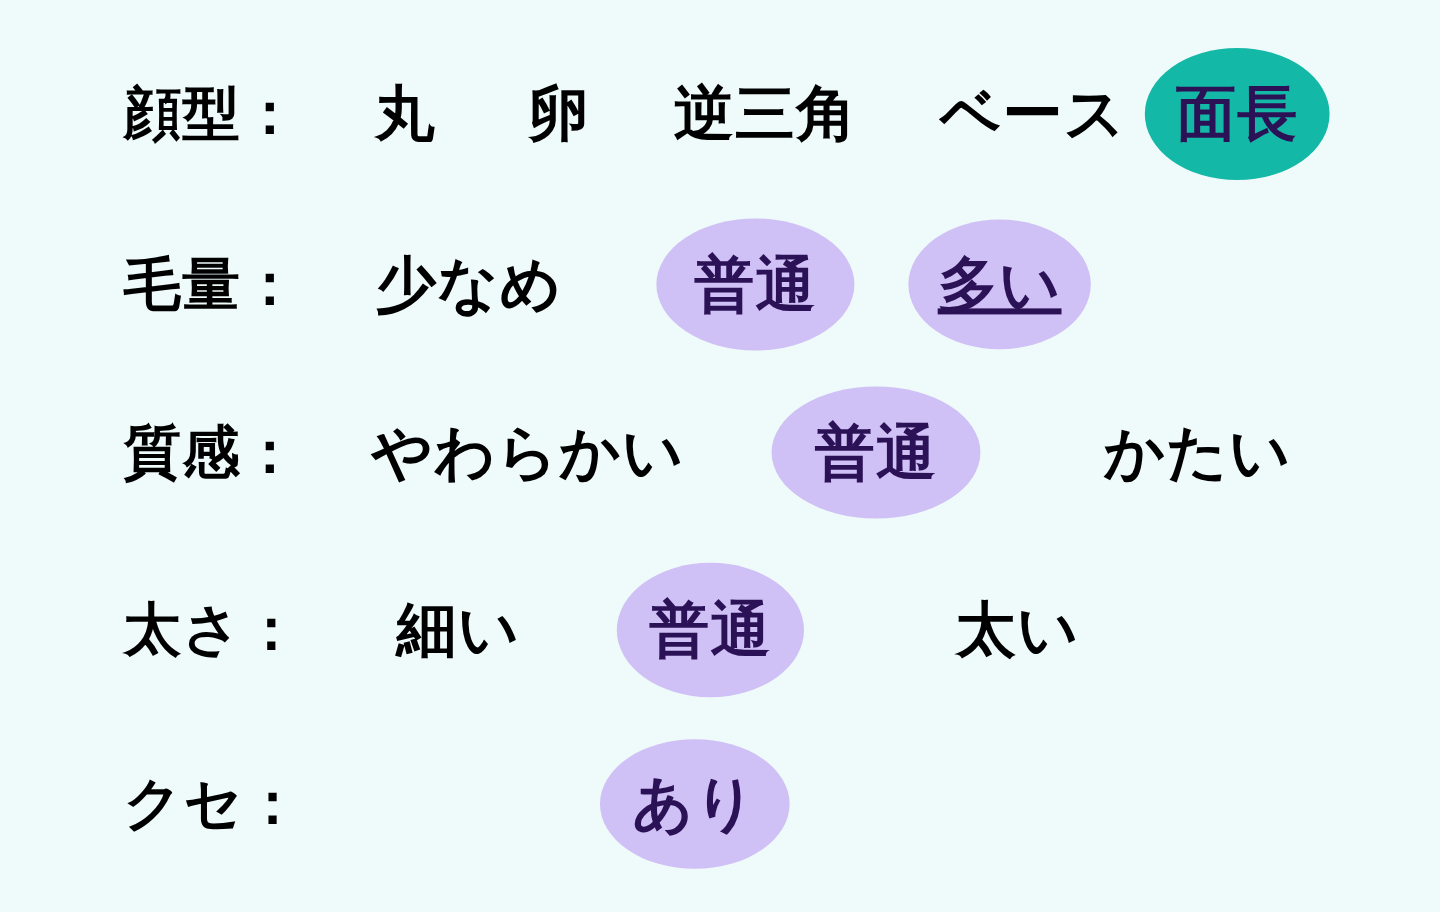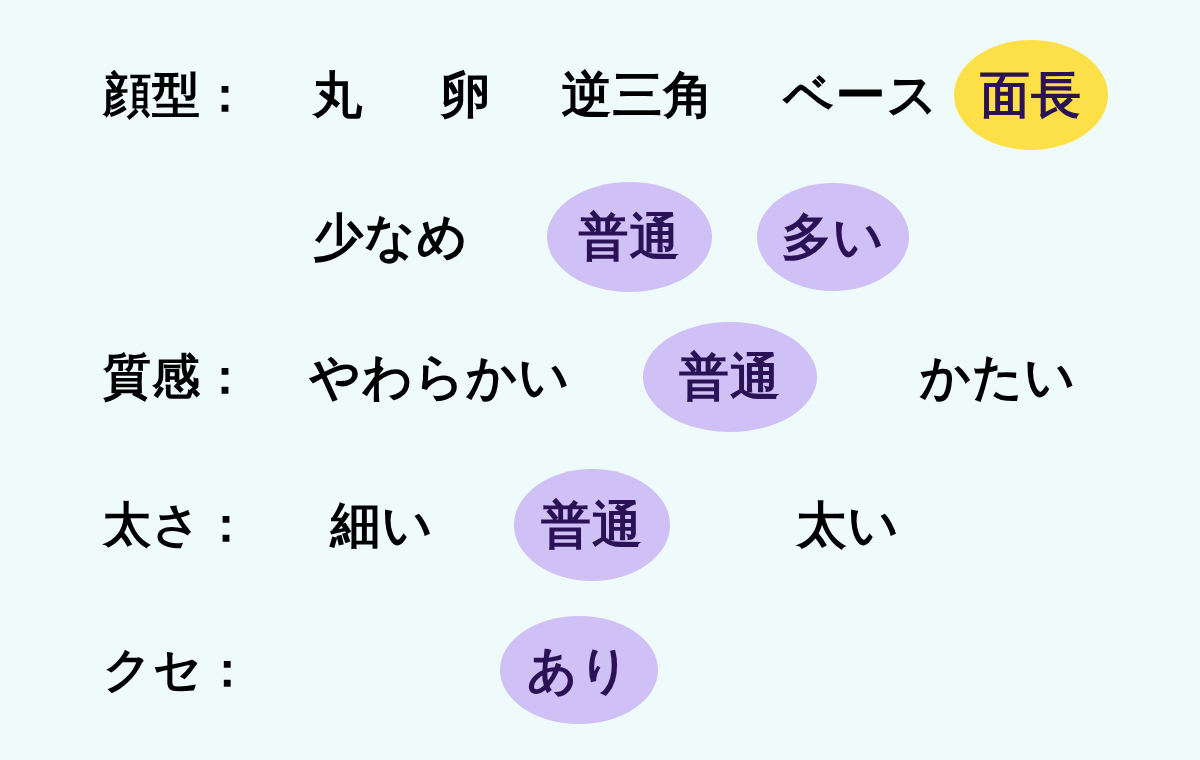--- a/index.html
+++ b/index.html
@@ -100,27 +100,28 @@
 <body style="background: rgb(239, 250, 250);">
 
 <div id="sheet">
 
   <div class="attr-row" data-row="0">
     <div class="row-label">顔型：</div>
     <div class="option opt-0-0">丸</div>
     <div class="option opt-0-1">卵</div>
     <div class="option opt-0-2">逆三角</div>
     <div class="option opt-0-3">ベース</div>
-    <div class="option selected opt-0-4" style="background: #fde047; color: rgb(43, 17, 85); text-align: right;">面長</div>
+    <div class="option selected opt-0-4" style="background: #14b8a6; color: rgb(43, 17, 85); text-align: right;">面長</div>
   </div>
 
   <div class="attr-row" data-row="1">
+    <div class="row-label">毛量：</div>
     <div class="option opt-1-0">少なめ</div>
     <div class="option selected opt-1-1" style="background: rgb(207, 192, 245); color: rgb(43, 17, 85);">普通</div>
-    <div class="option selected opt-1-2" style="background: rgb(207, 192, 245); color: rgb(43, 17, 85);">多い</div>
+    <div class="option selected opt-1-2" style="background: rgb(207, 192, 245); color: rgb(43, 17, 85); text-decoration: underline;">多い</div>
   </div>
 
   <div class="attr-row" data-row="2">
     <div class="row-label">質感：</div>
     <div class="option opt-2-0">やわらかい</div>
     <div class="option selected opt-2-1" style="background: rgb(207, 192, 245); color: rgb(43, 17, 85);">普通</div>
     <div class="option opt-2-2">かたい</div>
   </div>
 
   <div class="attr-row" data-row="3">

